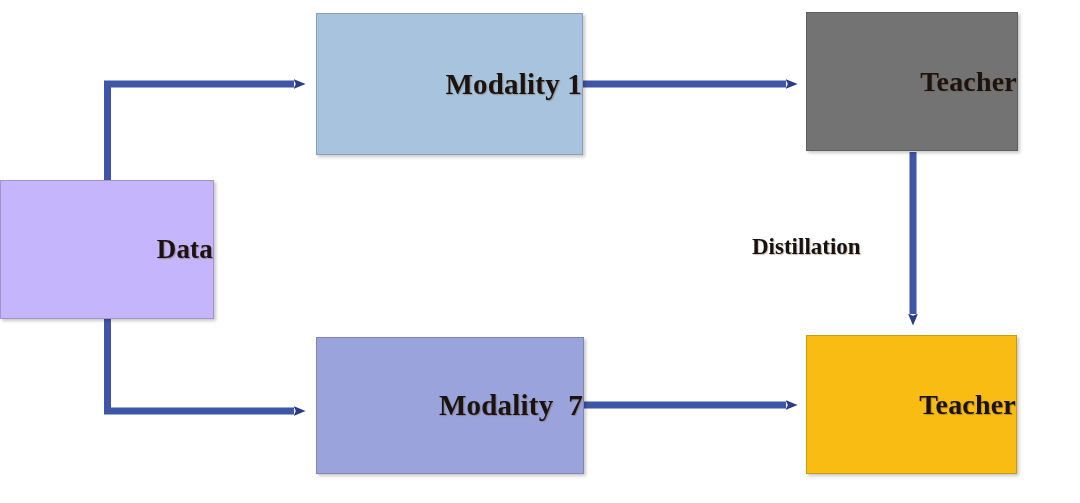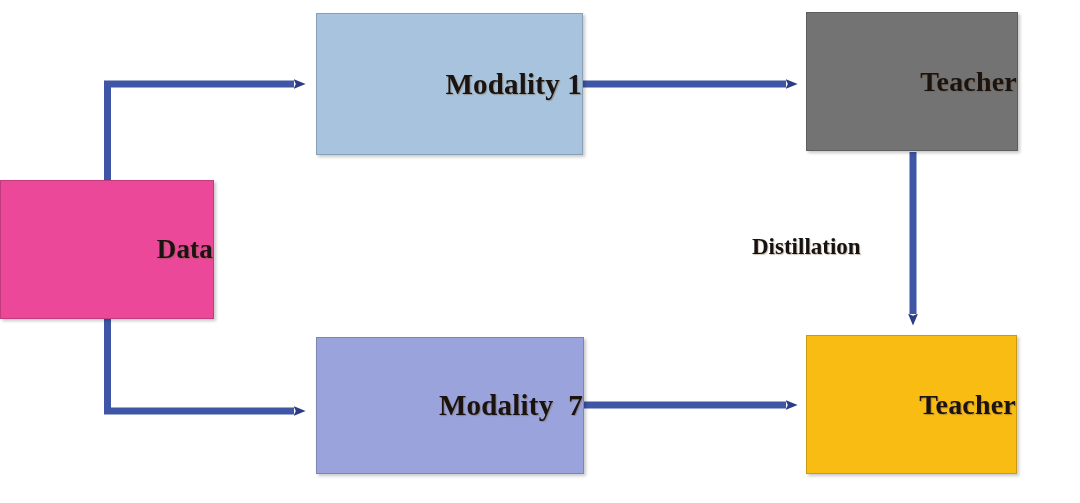--- a/index.html
+++ b/index.html
@@ -24,21 +24,21 @@
     box-shadow: 2px 2px 3px rgba(0,0,0,0.22);
     border: 1px solid rgba(0,0,0,0.18);
   }
   .node-label {
     font-weight: bold;
     color: #1a1310;
     letter-spacing: 0.2px;
     text-shadow: 1px 1px 1px rgba(120,90,60,0.45);
     white-space: pre;
   }
-  #node-data      { left: 0px;   top: 180px; width: 214px; height: 139px; background: #ec4899; }
+  #node-data      { left: 0px;   top: 180px; width: 214px; height: 139px; background: #c4b5fd; }
   #node-modality1 { left: 316px; top: 13px;  width: 267px; height: 142px; background: #A7C3DD; }
   #node-modality2 { left: 316px; top: 337px; width: 268px; height: 137px; background: #9AA3DB; }
   #node-teacher   { left: 806px; top: 12px;  width: 212px; height: 139px; background: #737373; }
   #node-student   { left: 806px; top: 335px; width: 211px; height: 139px; background: #F9BC12; }
 
   #node-data      .node-label { font-size: 27px; }
   #node-modality1 .node-label { font-size: 29px; }
   #node-modality2 .node-label { font-size: 29px; }
   #node-teacher   .node-label { font-size: 28px; }
   #node-student   .node-label { font-size: 28px; }

